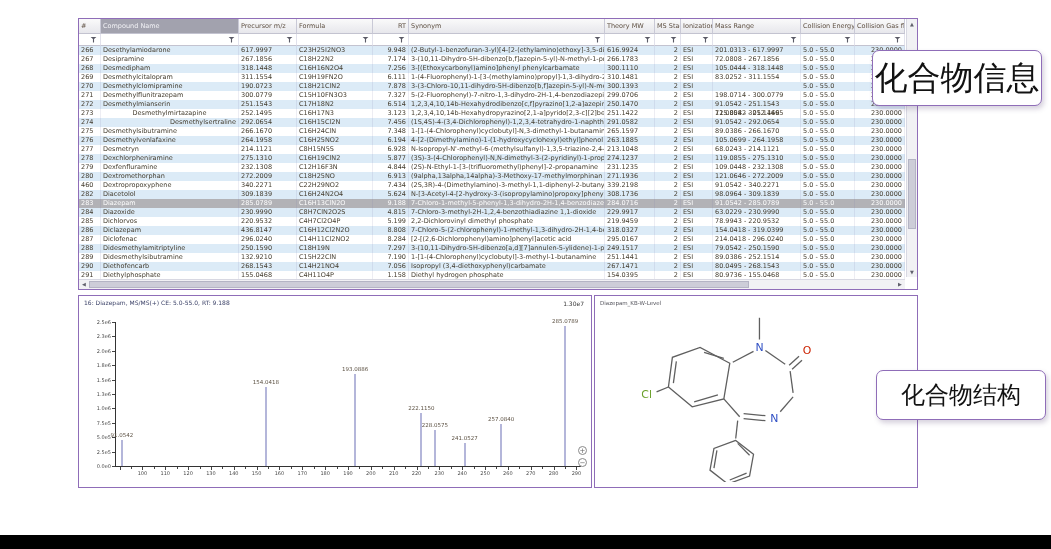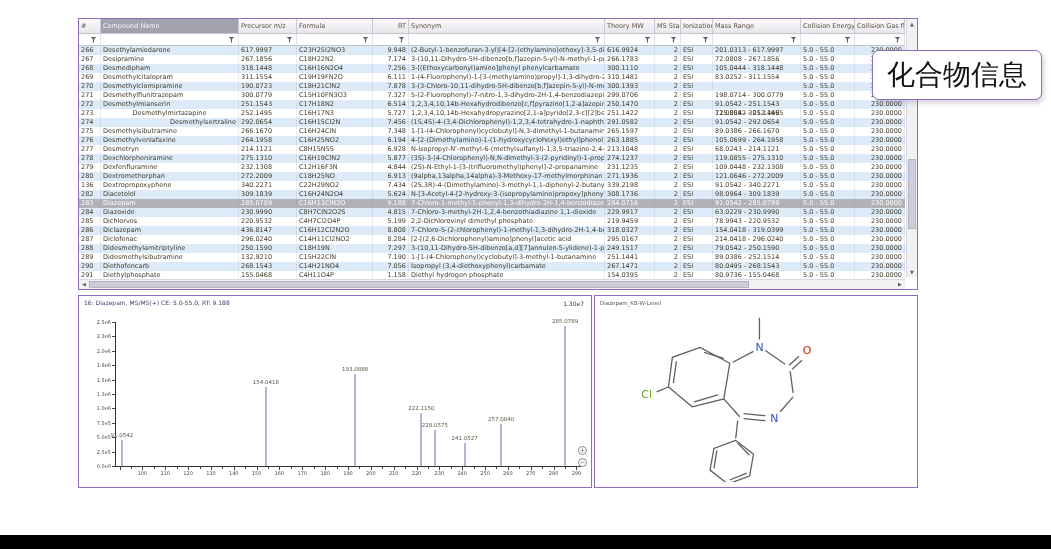--- a/index.html
+++ b/index.html
@@ -50,21 +50,21 @@
             font-size:7px;line-height:8px;text-align:center;color:#666;background:#fff;box-sizing:border-box;}
 
   
   #structure-panel{left:594px;top:295px;width:324px;height:193px;}
   #struct-caption{position:absolute;left:5px;top:4px;font-size:5.5px;color:#56565e;}
 
   
   .callout{position:absolute;background:#fff;border:1.6px solid #8f6db8;border-radius:7px;
            box-shadow:2px 3px 5px rgba(90,70,120,.25);display:flex;align-items:center;
            justify-content:center;color:#121212;box-sizing:border-box;}
-  #callout-compound-info{left:872px;top:50px;width:170px;height:50px;font-size:28px;}
+  #callout-compound-info{left:872px;top:50px;width:170px;height:56px;font-size:33px;}
   #callout-msms{left:6px;top:368px;width:208px;height:50px;font-size:22px;}
   #callout-structure{left:876px;top:370px;width:170px;height:50px;font-size:24px;}
   #caption{position:absolute;left:0;top:494px;width:1051px;text-align:center;
            font-size:26px;color:#161616;letter-spacing:2px;}
   #bottom-bar{position:absolute;left:0;top:535px;width:1051px;height:14px;background:#000;}
 </style>
 </head>
 <body>
 
 <div id="canvas">
@@ -220,21 +220,21 @@
             <div class="cell al" style="width: 32px;">ESI</div>
             <div class="cell al" style="width: 88px;">91.0542 - 251.1543</div>
             <div class="cell al" style="width: 54px;">5.0 - 55.0</div>
             <div class="cell ar" style="width: 50px;">230.0000</div>
           </div>
           <div class="trow">
             <div class="cell al" style="width: 22px;">273</div>
             <div class="cell al" style="width: 138px; text-align: center;">Desmethylmirtazapine</div>
             <div class="cell al" style="width: 58px;">252.1495</div>
             <div class="cell al" style="width: 76px;">C16H17N3</div>
-            <div class="cell ar" style="width: 36px;">5.727</div>
+            <div class="cell ar" style="width: 36px;">3.123</div>
             <div class="cell al" style="width: 196px;">1,2,3,4,10,14b-Hexahydropyrazino[2,1-a]pyrido[2,3-c][2]benzazepine</div>
             <div class="cell al" style="width: 50px;">251.1422</div>
             <div class="cell ar" style="width: 26px;">2</div>
             <div class="cell al" style="width: 32px;">ESI</div>
             <div class="cell al" style="width: 88px;">115.0542 - 252.1495</div>
             <div class="cell al" style="width: 54px;">5.0 - 55.0</div>
             <div class="cell ar" style="width: 50px;">230.0000</div>
           </div>
           <div class="trow alt">
             <div class="cell al" style="width: 22px;">274</div>
@@ -328,21 +328,21 @@
             <div class="cell ar" style="width: 36px;">6.913</div>
             <div class="cell al" style="width: 196px;">(9alpha,13alpha,14alpha)-3-Methoxy-17-methylmorphinan</div>
             <div class="cell al" style="width: 50px;">271.1936</div>
             <div class="cell ar" style="width: 26px;">2</div>
             <div class="cell al" style="width: 32px;">ESI</div>
             <div class="cell al" style="width: 88px;">121.0646 - 272.2009</div>
             <div class="cell al" style="width: 54px;">5.0 - 55.0</div>
             <div class="cell ar" style="width: 50px;">230.0000</div>
           </div>
           <div class="trow">
-            <div class="cell al" style="width: 22px;">136</div>
+            <div class="cell al" style="width: 22px;">460</div>
             <div class="cell al" style="width: 138px;">Dextropropoxyphene</div>
             <div class="cell al" style="width: 58px;">340.2271</div>
             <div class="cell al" style="width: 76px;">C22H29NO2</div>
             <div class="cell ar" style="width: 36px;">7.434</div>
             <div class="cell al" style="width: 196px;">(2S,3R)-4-(Dimethylamino)-3-methyl-1,1-diphenyl-2-butanyl propionate</div>
             <div class="cell al" style="width: 50px;">339.2198</div>
             <div class="cell ar" style="width: 26px;">2</div>
             <div class="cell al" style="width: 32px;">ESI</div>
             <div class="cell al" style="width: 88px;">91.0542 - 340.2271</div>
             <div class="cell al" style="width: 54px;">5.0 - 55.0</div>
@@ -648,15 +648,16 @@
       <g font-size="11" font-family="DejaVu Sans, sans-serif" text-anchor="middle">
         <text x="166" y="56" fill="#2f4fc4">N</text>
         <text x="181" y="127" fill="#2f4fc4">N</text>
         <text x="214" y="59" fill="#cc2200">O</text>
         <text x="52" y="103" fill="#6aa02a">Cl</text>
       </g>
     </svg>
   </div>
 
   <div id="callout-compound-info" class="callout">化合物信息</div>
+  <div id="callout-structure" class="callout">化合物结构</div>
 
   <div id="bottom-bar"></div>
 </div>
 
 </body></html>

